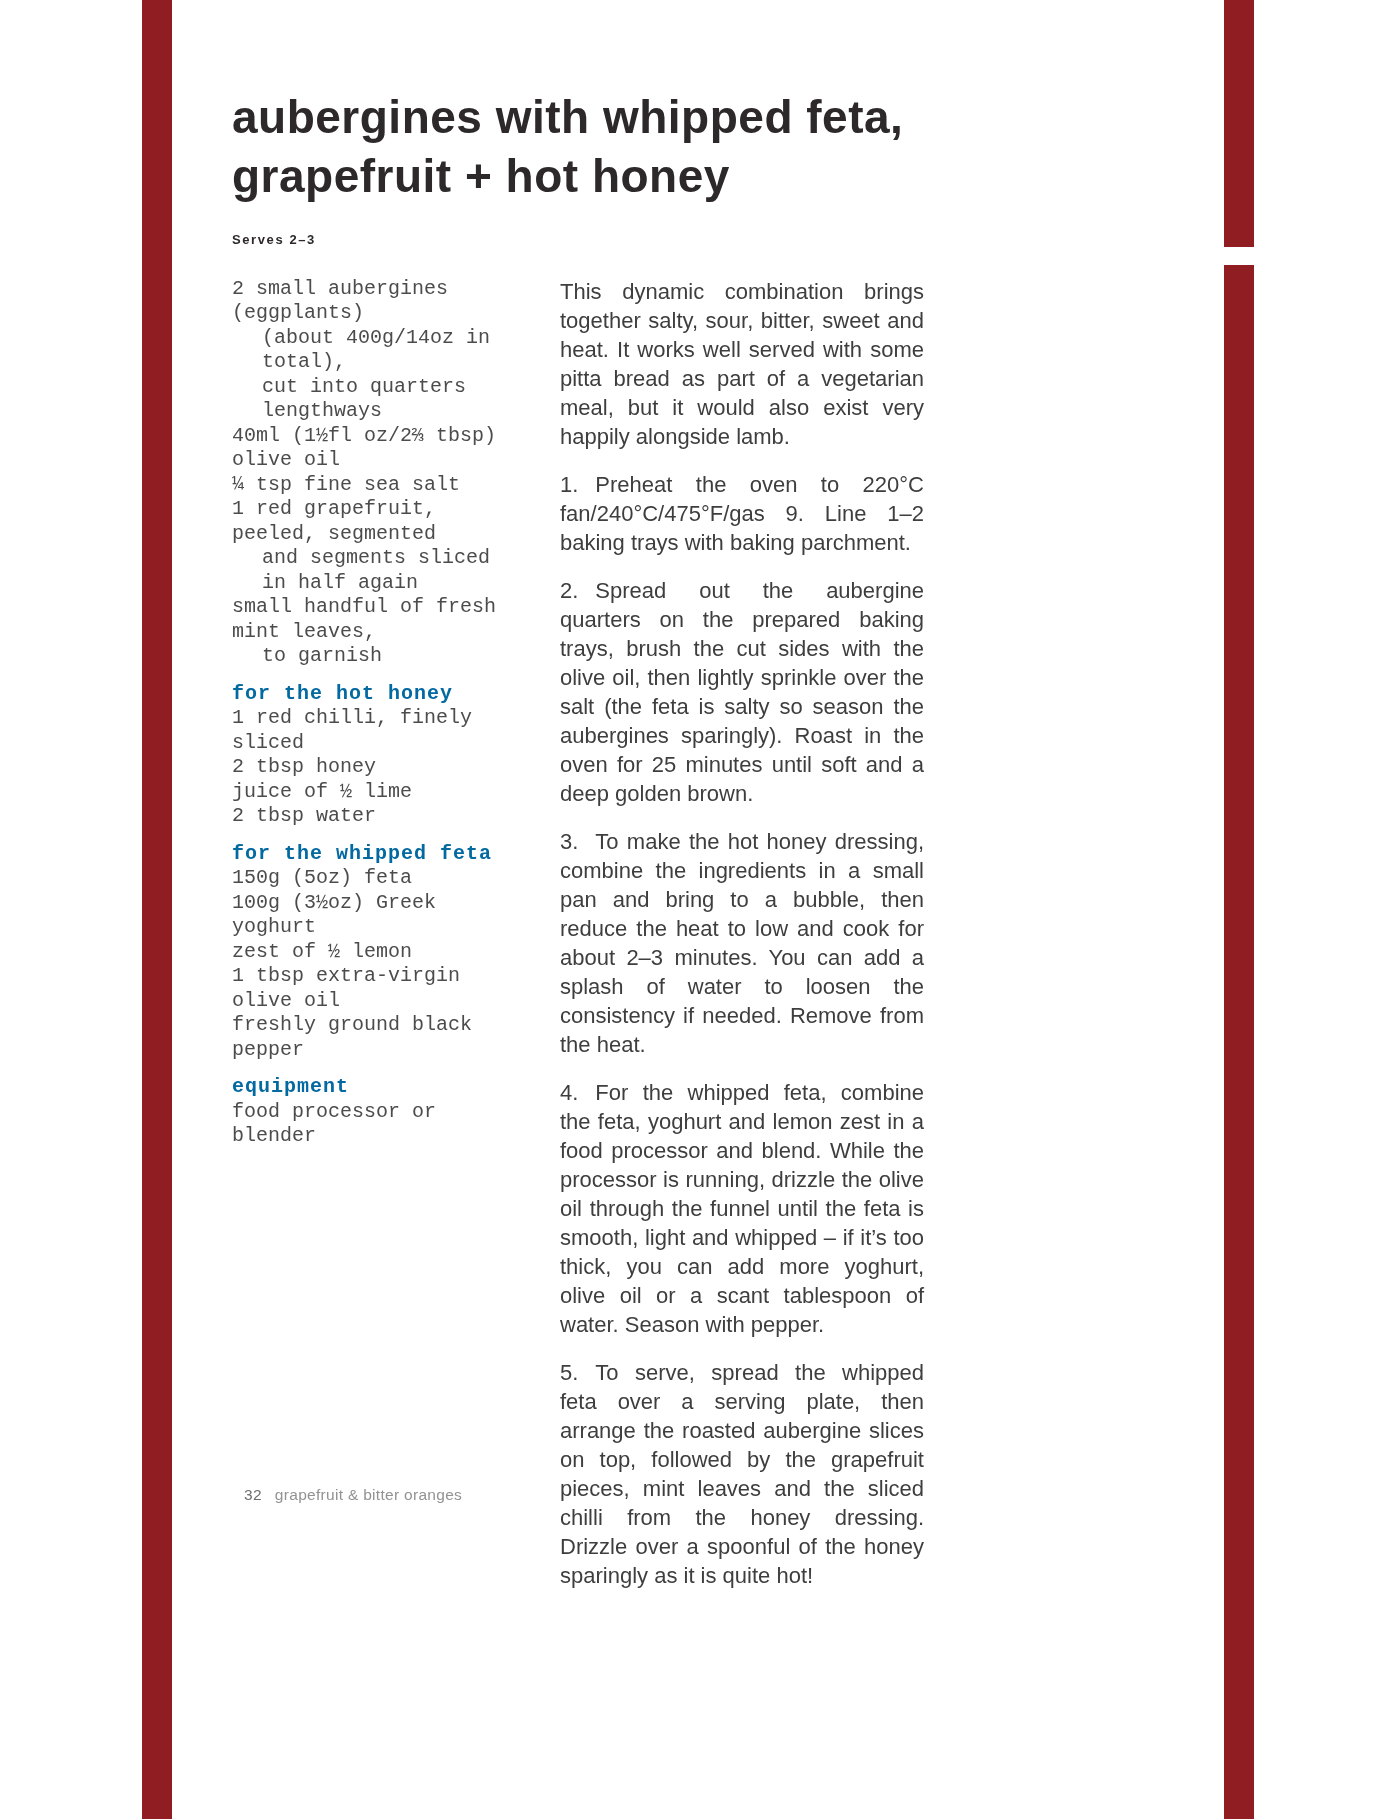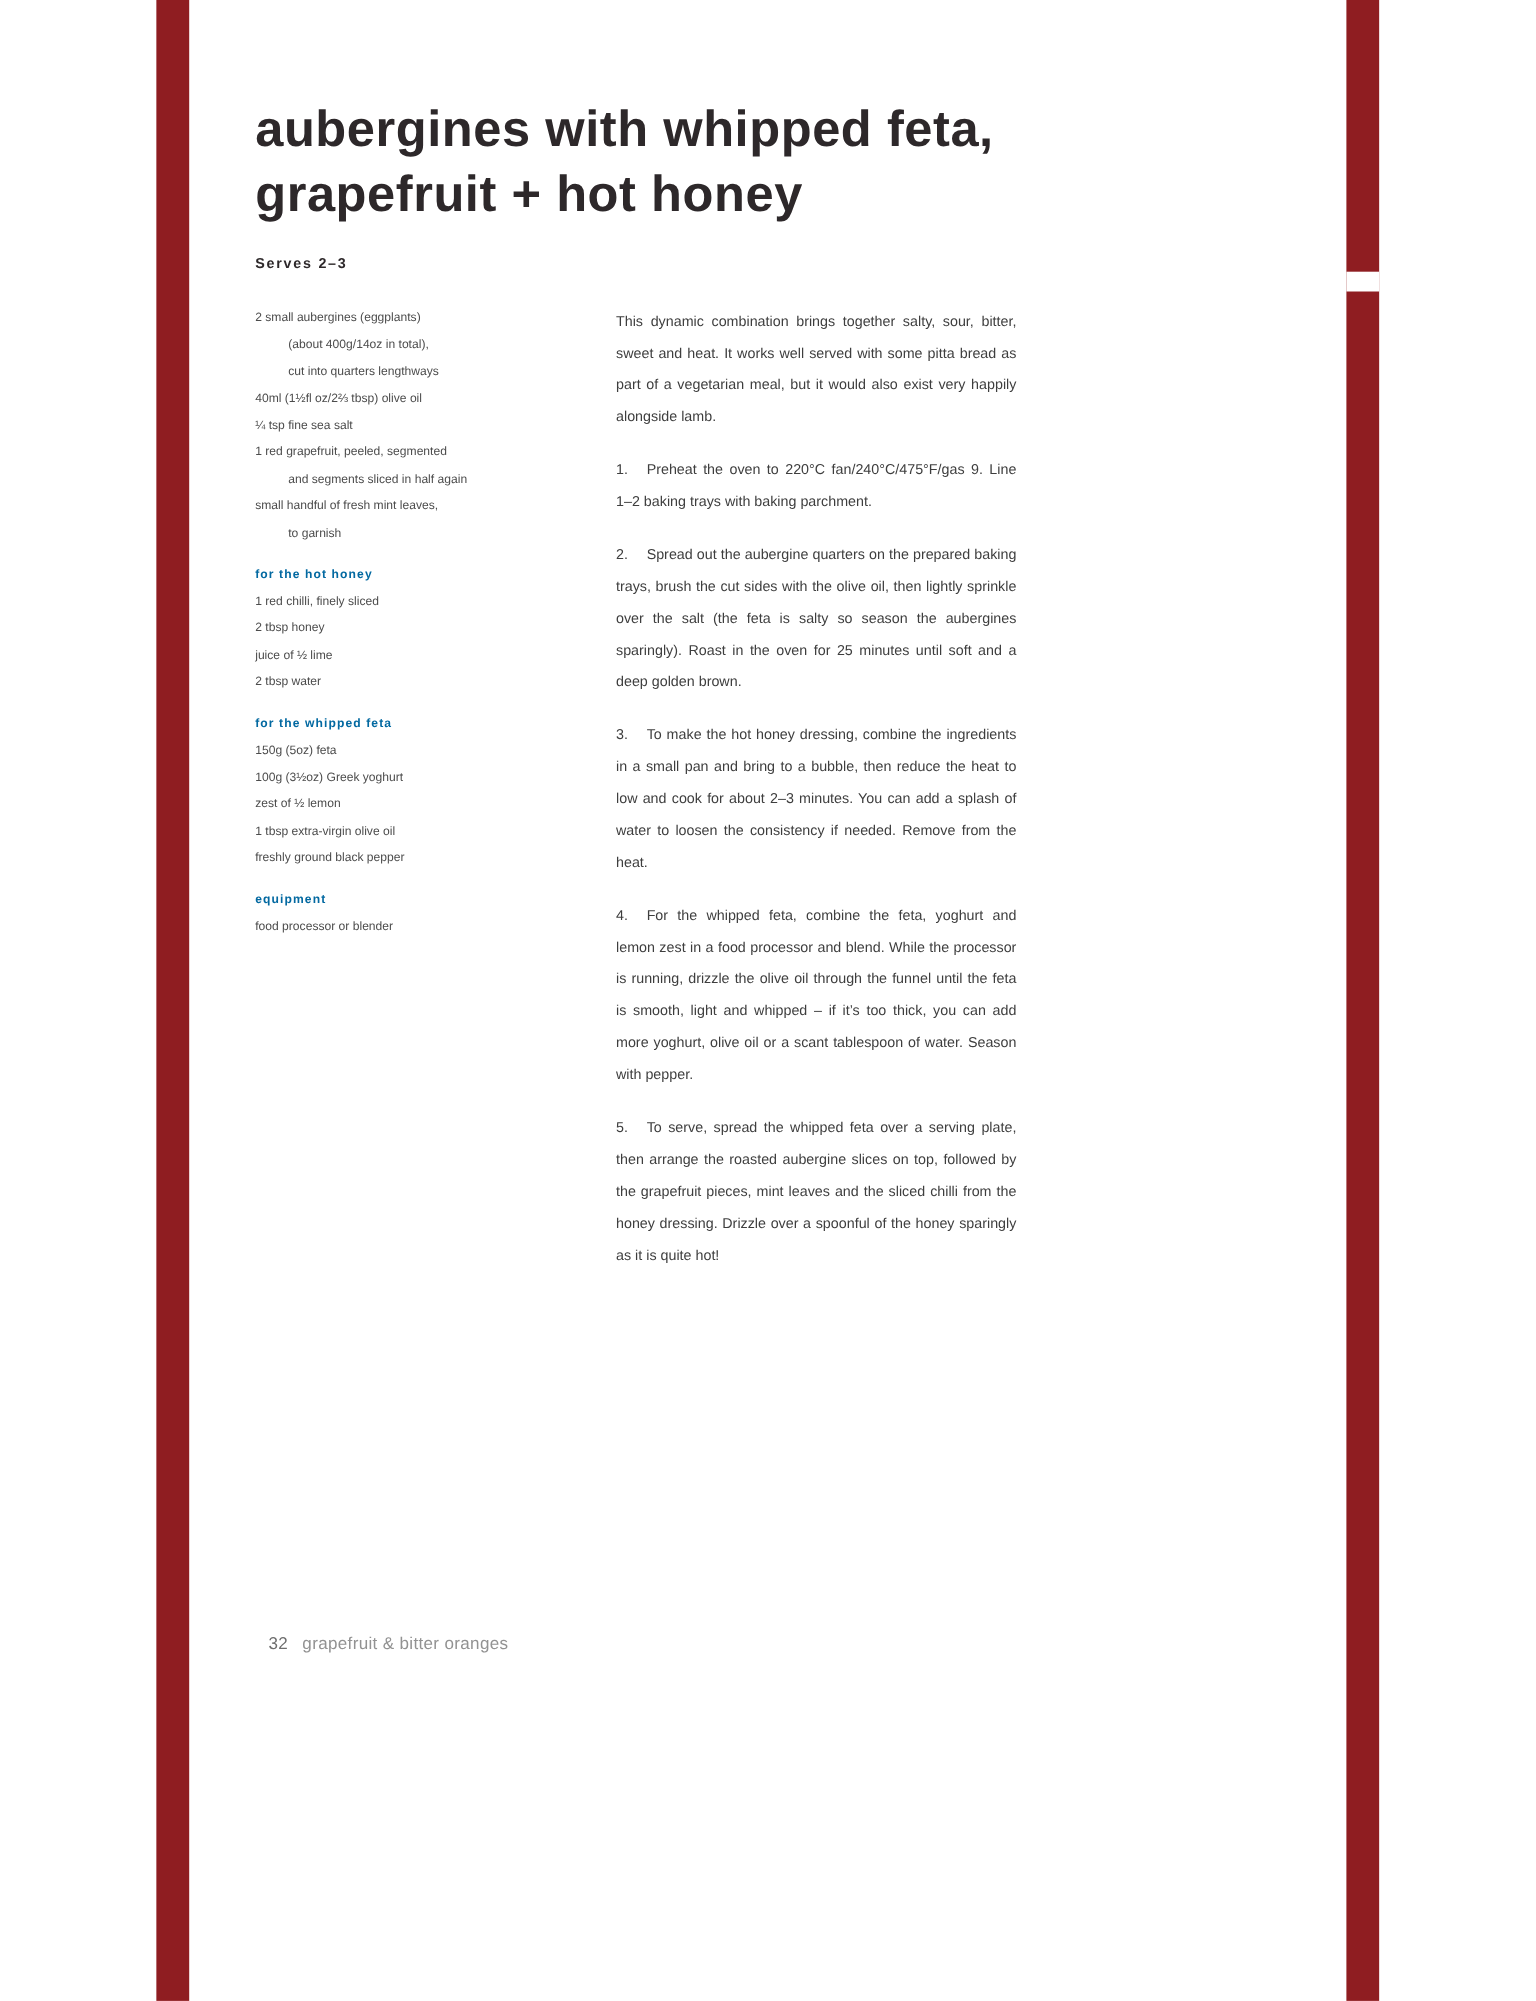--- a/index.html
+++ b/index.html
@@ -51,36 +51,37 @@
     letter-spacing: 1.6px;
     color: #2d282a;
   }
 
   .columns { display: flex; margin-top: 30px; }
 
   .ingredients {
     flex: 0 0 292px;
     width: 292px;
     margin-right: 36px;
-    font-size: 11px;
+    font-size: 20px;
     line-height: 24.5px;
     color: #4c4c4c;
+    font-family: Liberation Mono, monospace;
   }
   .ing-line.indent { padding-left: 30px; }
   .ing-heading {
     margin-top: 13px;
     font-weight: bold;
     letter-spacing: 1px;
     color: #0369a1;
   }
   .ing-section.equipment .ing-heading { }
 
   .method {
     flex: 1;
-    font-size: 13px;
+    font-size: 22px;
     line-height: 29px;
     color: #3e3e3e;
     text-align: justify;
   }
   .method p { margin-bottom: 19px; }
   .step-num { padding-right: 17px; }
 
   .footer {
     position: absolute;
     left: 102px;

